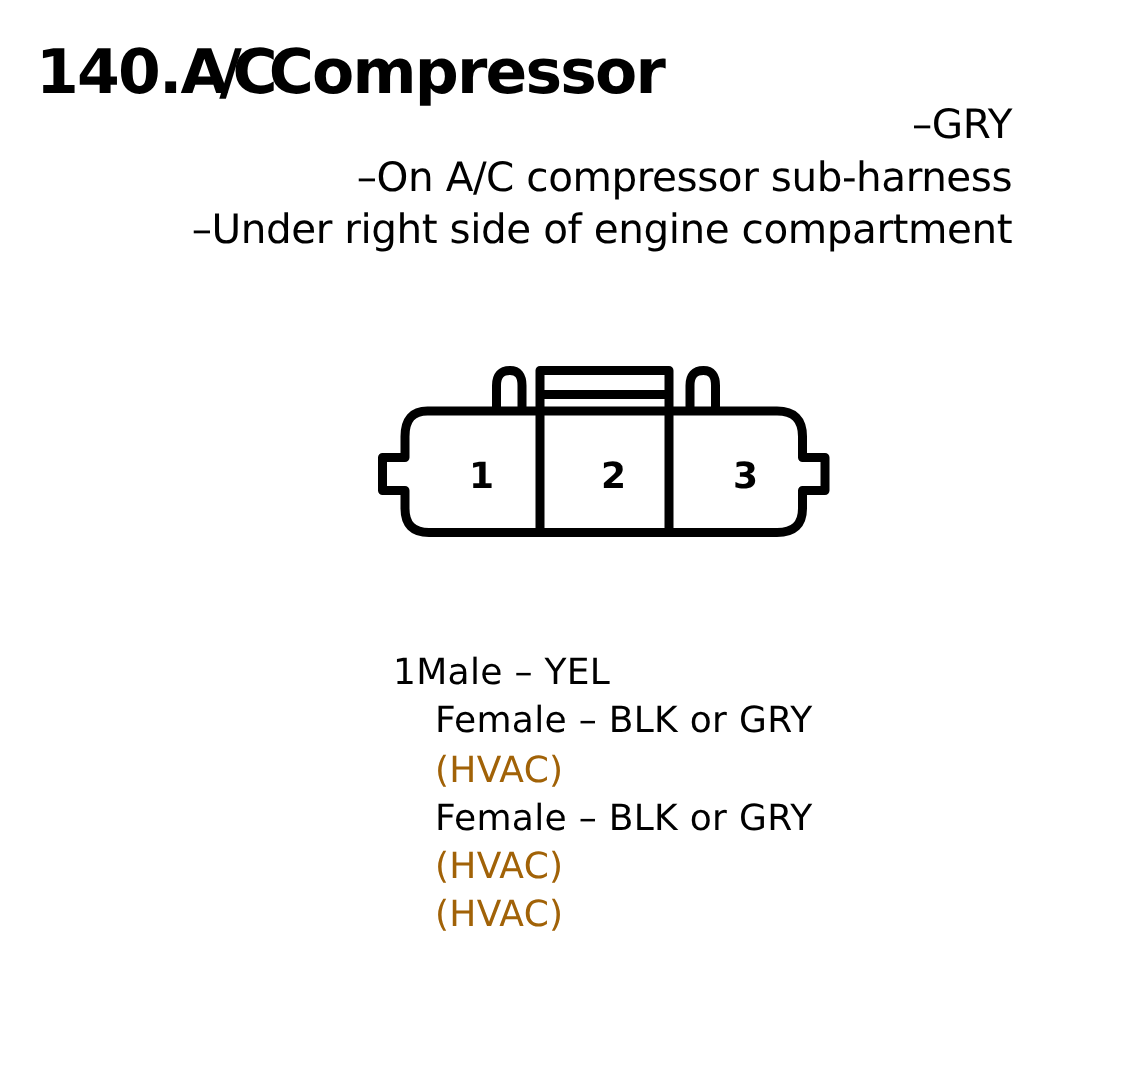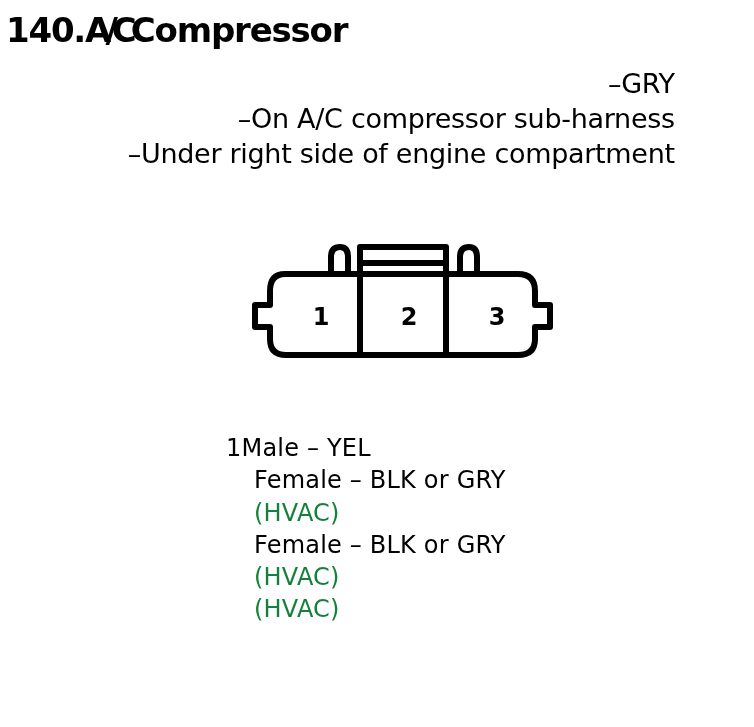--- a/index.html
+++ b/index.html
@@ -12,24 +12,24 @@
       height: 727px;
       position: relative;
       overflow: hidden;
       font-family: "DejaVu Sans", "Liberation Sans", sans-serif;
       color: #000000;
     }
     .title {
       position: absolute;
       left: 6px;
       top: 2px;
-      margin: 0;
+      margin: 18px;
       font-family: "DejaVu Sans", sans-serif;
       font-weight: bold;
-      font-size: 34px;
+      font-size: 41px;
       line-height: 56px;
       letter-spacing: -1.2px;
       white-space: nowrap;
     }
     .title .ac { letter-spacing: -6px; }
     .details {
       position: absolute;
       left: 113px;
       top: 66px;
       margin: 0;
@@ -51,23 +51,23 @@
     }
     .connector .pin-hit { pointer-events: auto; }
     .pins {
       position: absolute;
       left: 226px;
       top: 432px;
       font-size: 24px;
       line-height: 32.3px;
       letter-spacing: 0.2px;
     }
-    .pin-block { white-space: nowrap; }
+    .pin-block { white-space: nowrap; margin-left: 36px; }
     .pin-line2, .pin-line3 { padding-left: 28px; }
-    .pin-line3 { color: #15803d; }
+    .pin-line3 { color: #a16207; }
   </style>
 </head>
 <body>
 
 <h1 class="title"><span>140.</span><span class="ac">A/C</span><span>Compressor</span></h1>
 
 <ul class="details">
   <li><span class="dash">–</span><span>GRY</span></li>
   <li><span class="dash">–</span><span>On A/C compressor sub-harness</span></li>
   <li><span class="dash">–</span><span>Under right side of engine compartment</span></li>

